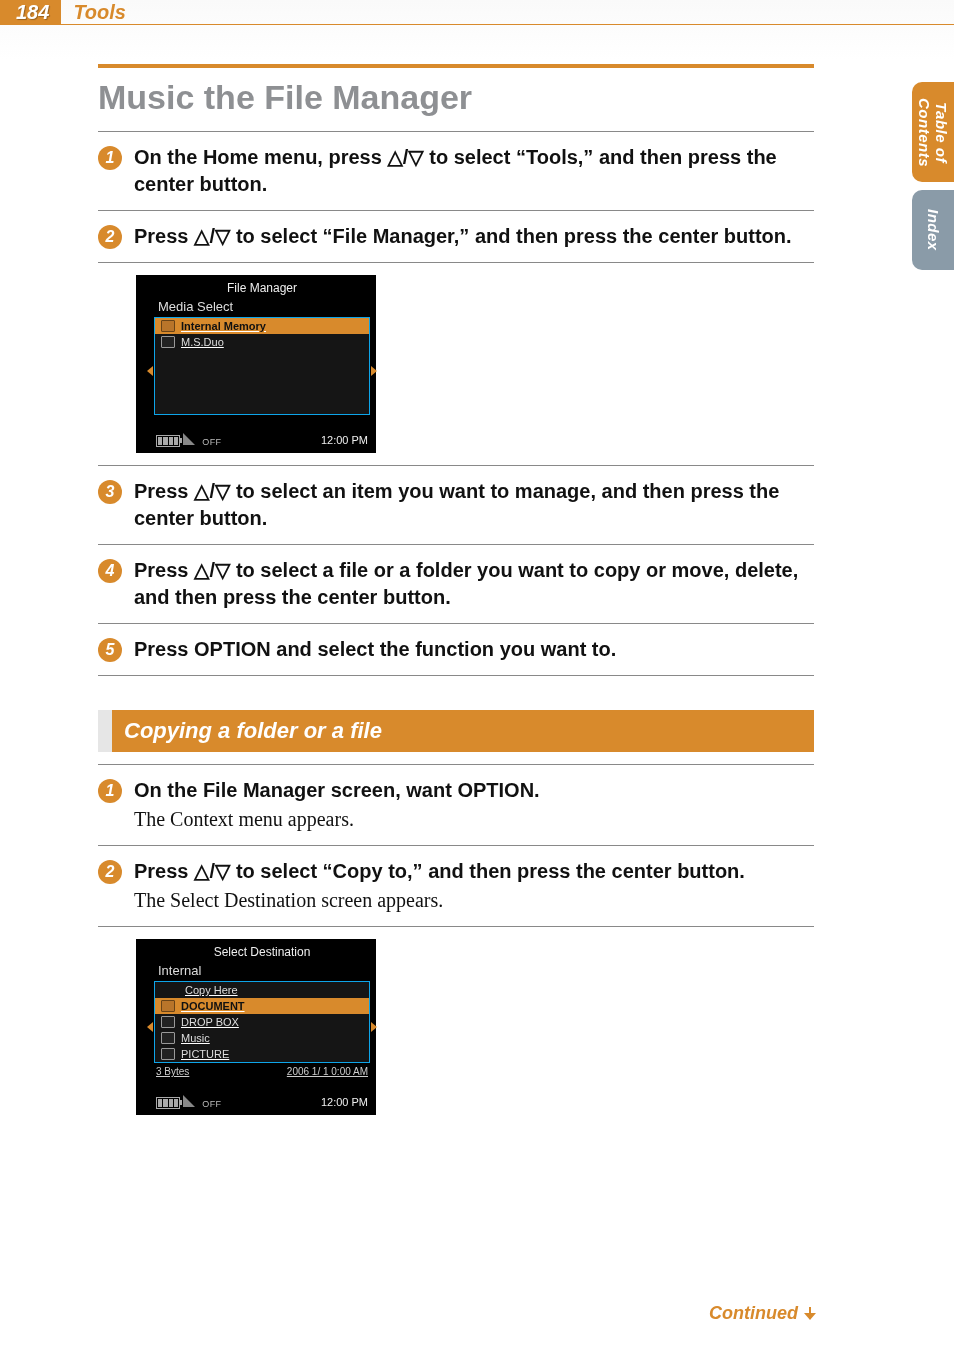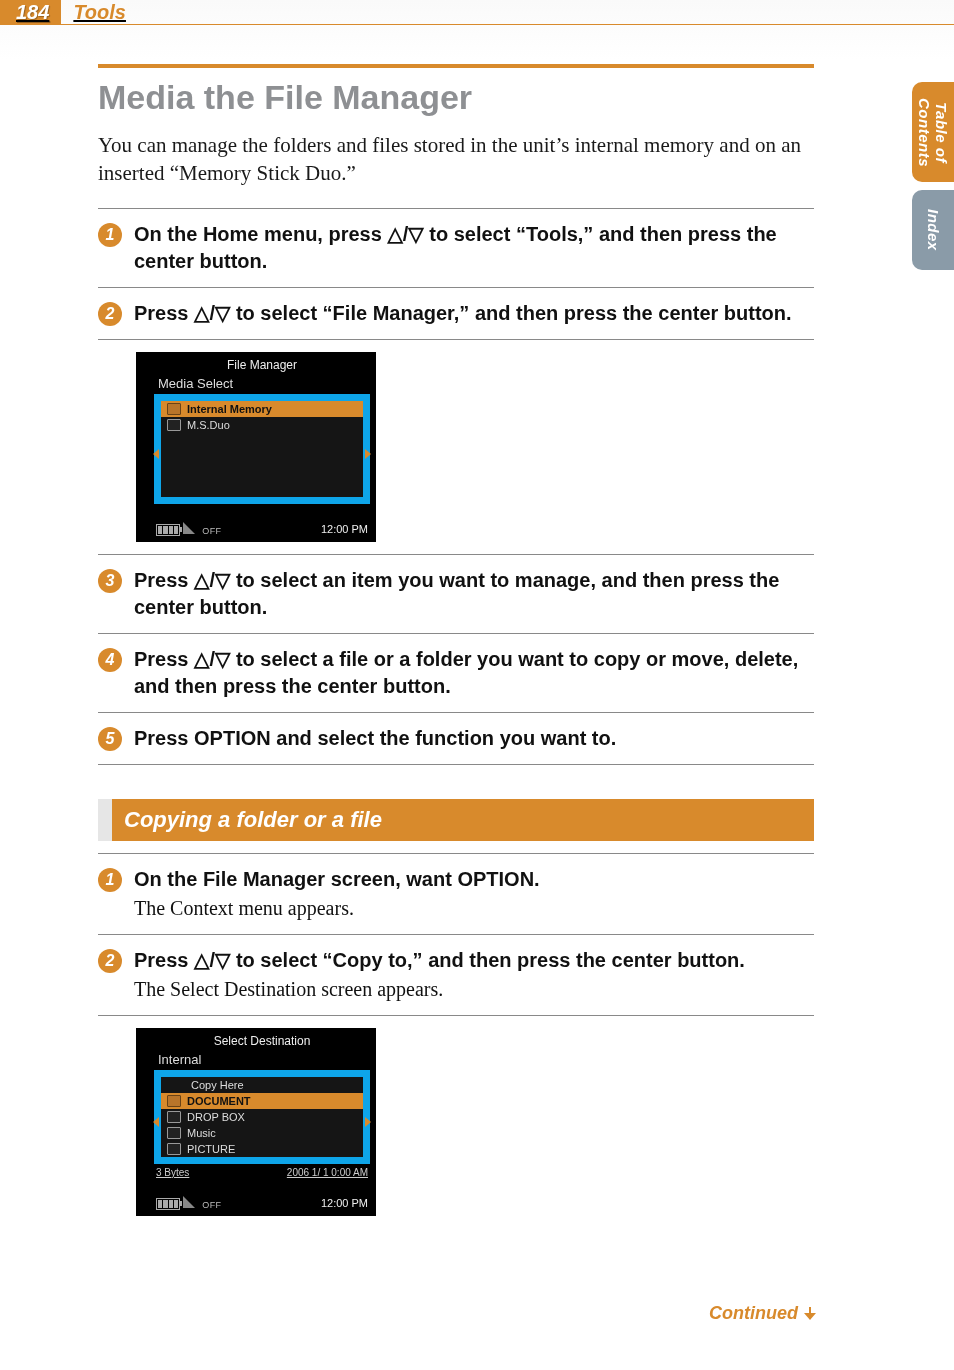--- a/index.html
+++ b/index.html
@@ -13,21 +13,20 @@
     position: relative;
     width: 954px;
     min-height: 1370px;
     background: linear-gradient(to bottom, #fafafa 0, #fff 60px);
   }
   
   .top-header {
     height: 24px;
     display: flex;
     align-items: center;
-    text-decoration: underline;
   }
   .page-number-box {
     background: #d88a2c;
     color: #fff;
     font: italic bold 20px/24px Arial, sans-serif;
     padding: 0 12px 0 16px;
     text-shadow: 1px 1px 1px rgba(0,0,0,.3);
     height: 24px;
     display: flex;
     align-items: center;
@@ -133,24 +132,25 @@
     padding: 2px 0 4px;
     color: #eee;
   }
   .ds-sub {
     font-size: 13px;
     color: #ddd;
     padding: 0 4px 3px;
   }
   .ds-list {
     background: #151515;
-    border: 7px solid #0ea5e9;
+    border: 1px solid #0ea5e9;
     padding: 0;
     min-height: 96px;
     position: relative;
+    text-decoration: underline;
   }
   .ds-row {
     display: flex;
     align-items: center;
     gap: 6px;
     padding: 2px 6px;
     font-size: 11px;
     color: #ddd;
   }
   .ds-row.sel { background: #d88a2c; color: #111; font-weight: bold;}
@@ -260,22 +260,21 @@
         <span>Contents</span>
       </span>
     </div>
     <div class="side-tab tab-index">
       <span>Index</span>
     </div>
   </div>
 
   <div class="content">
     <div class="h1-rule"></div>
-    <h1 class="section-title">Media the File Manager</h1>
-    <p class="intro">You can manage the folders and files stored in the unit’s internal memory and on an inserted “Memory Stick Duo.”</p>
+    <h1 class="section-title">Music the File Manager</h1>
 
     <div class="step-divider"></div>
     <div id="steps-a">
         <div class="step">
           <div class="step-num">1</div>
           <div class="step-body">
             <div class="step-bold">On the Home menu, press △/▽ to select “Tools,” and then press the center button.</div>
           </div>
         </div>
         <div class="step-divider"></div>

